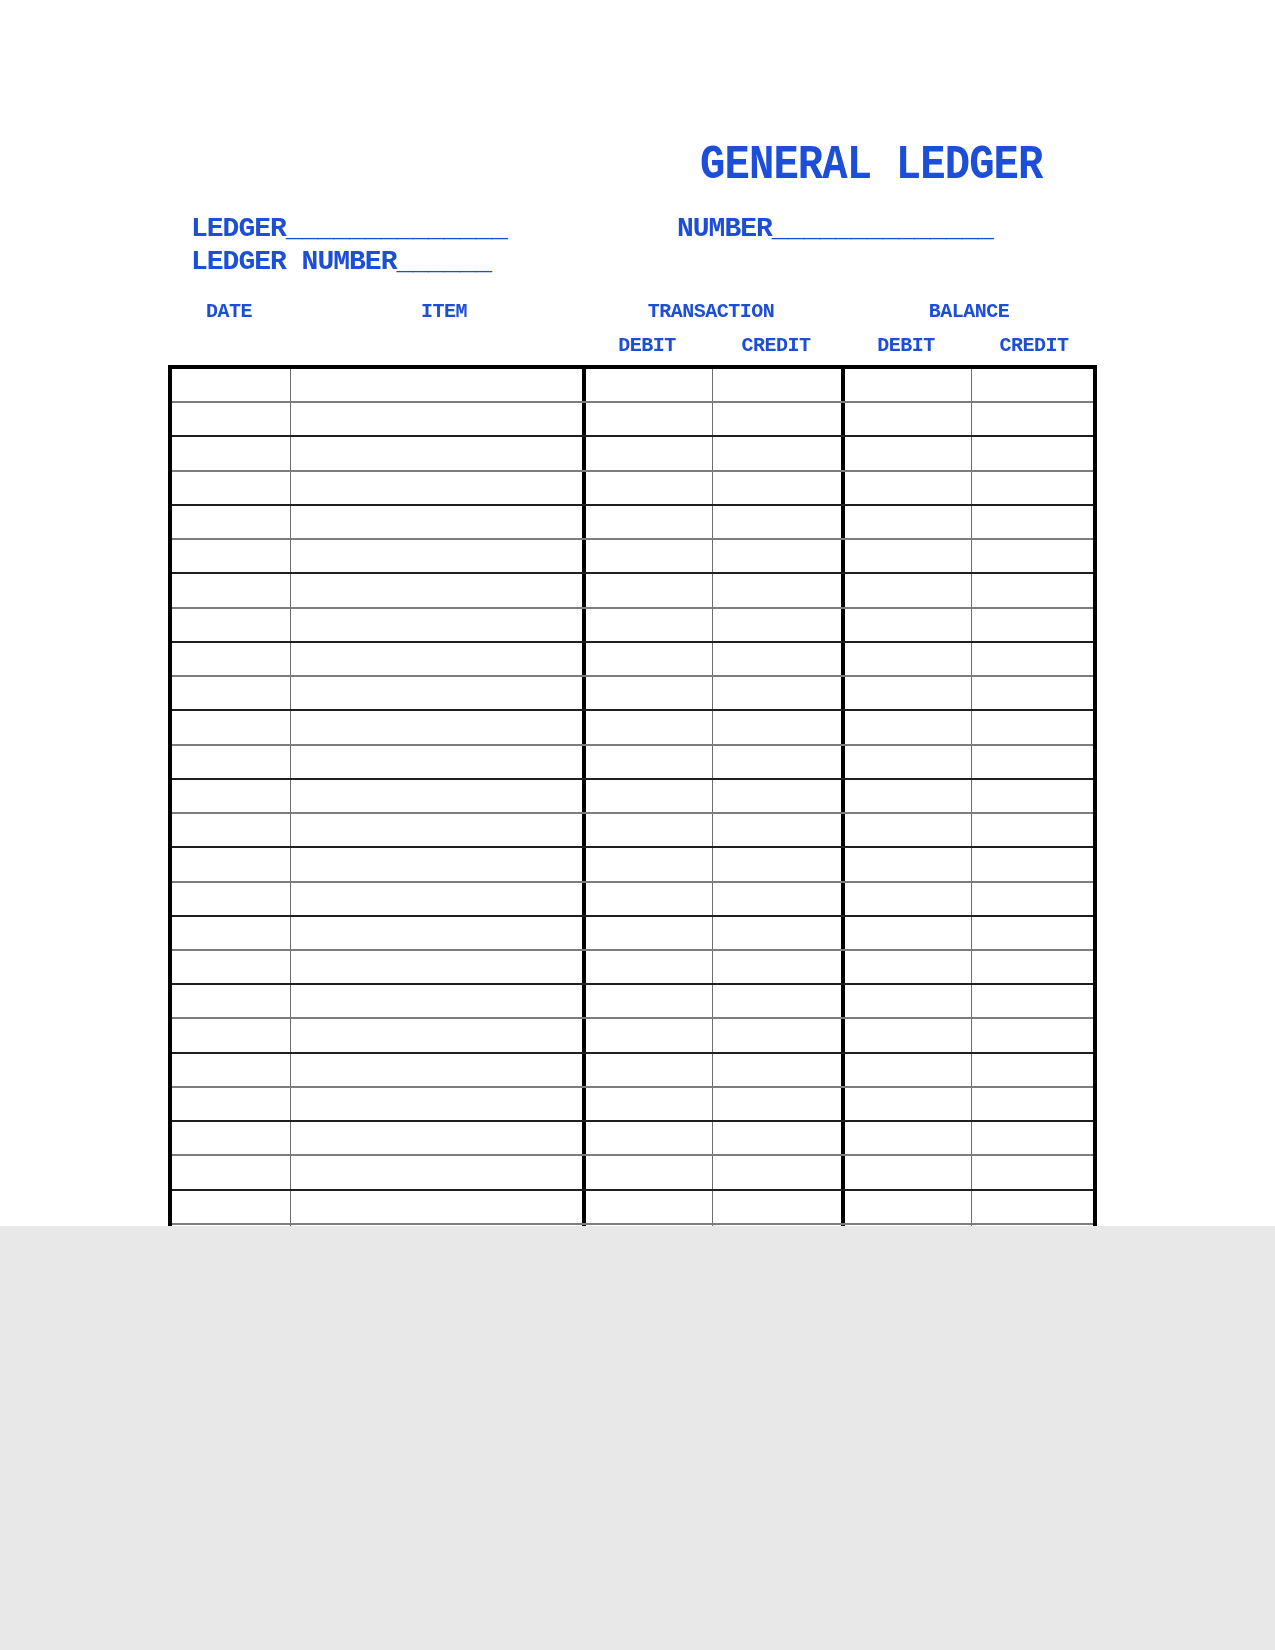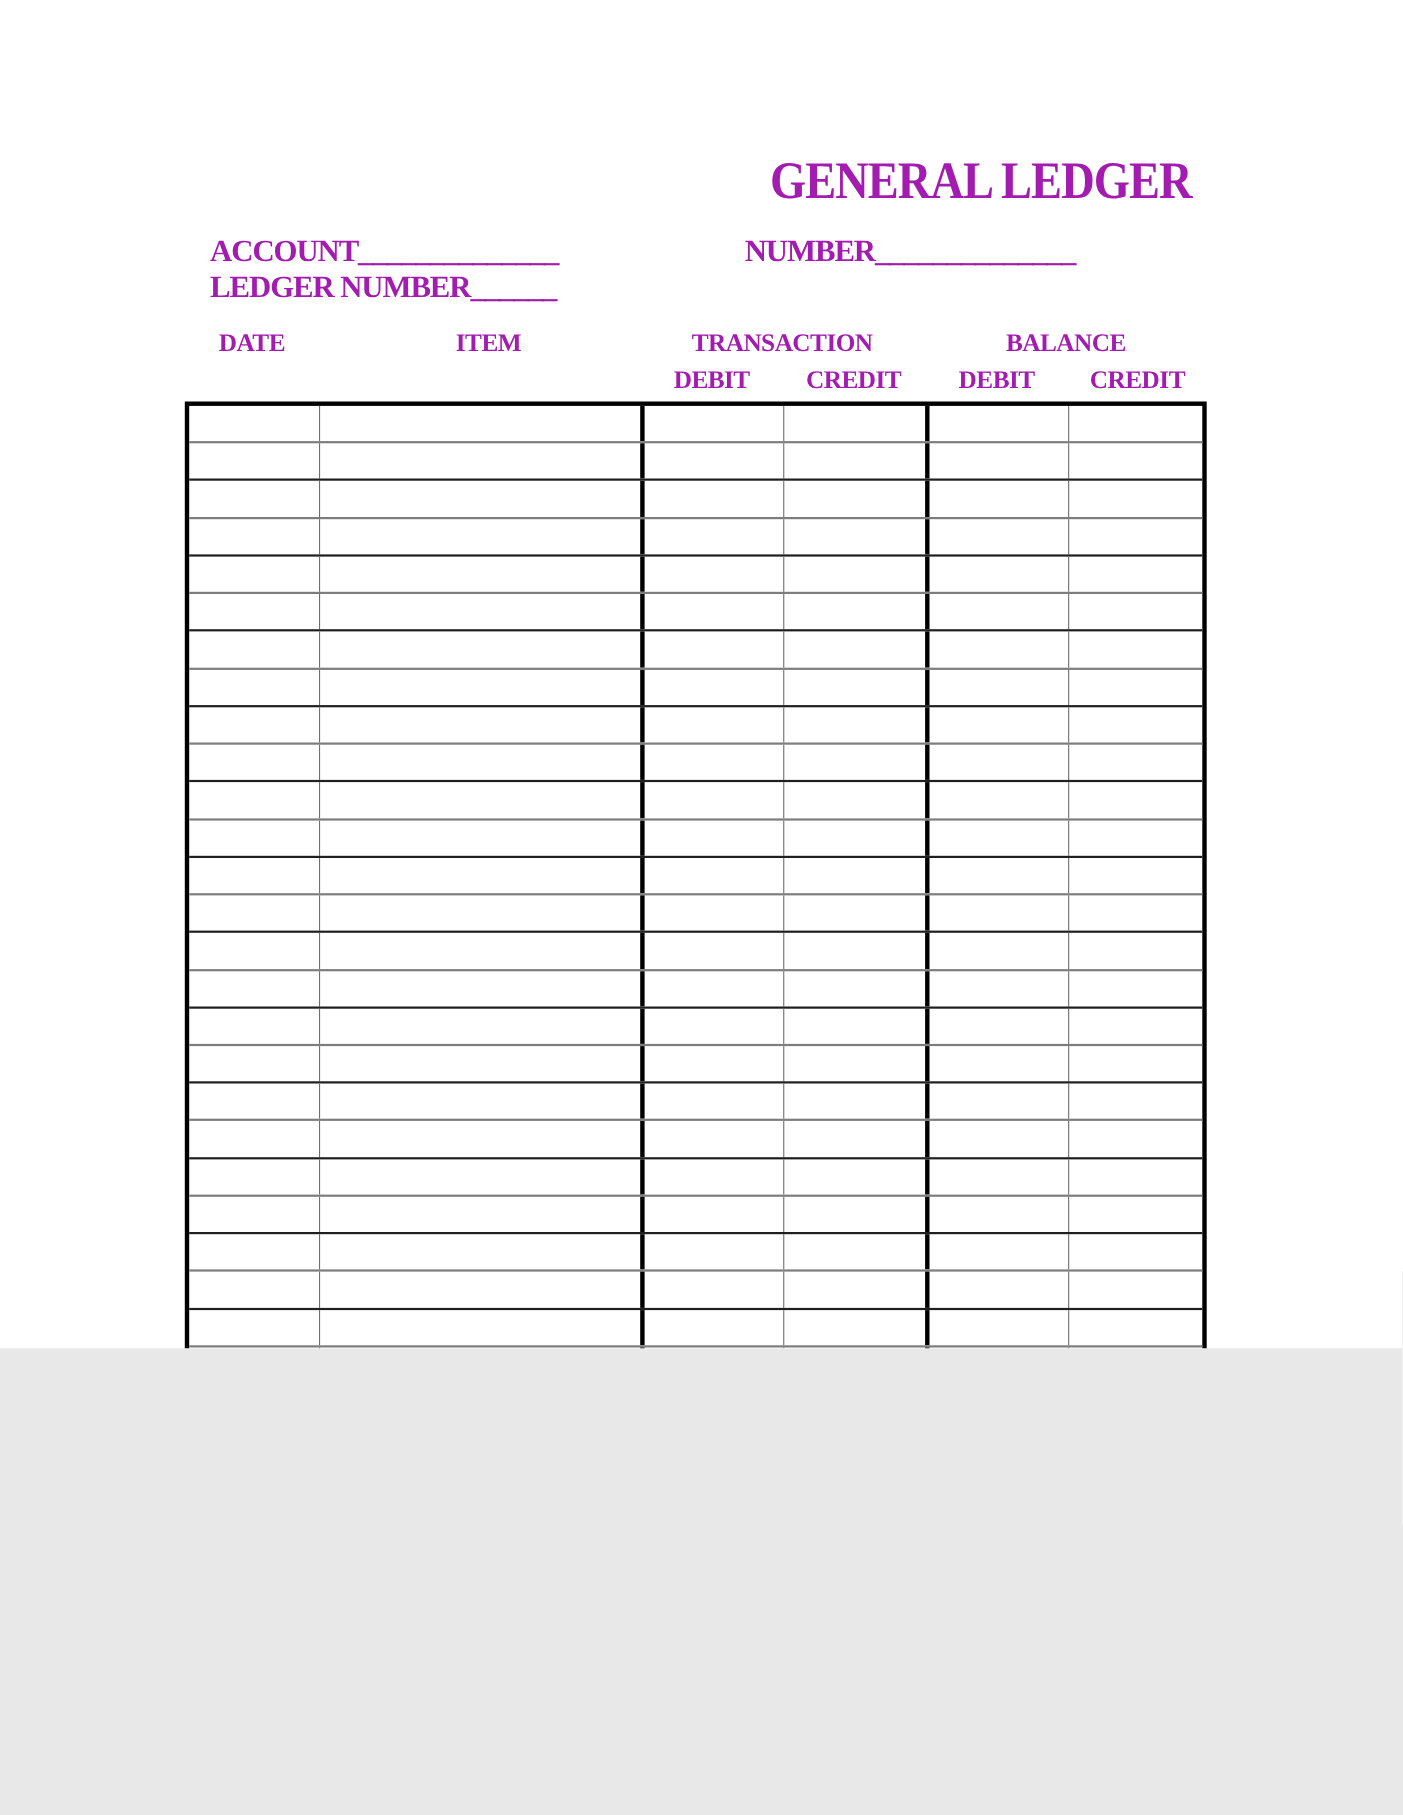--- a/index.html
+++ b/index.html
@@ -7,22 +7,22 @@
     padding: 0;
     background: #e8e8e8;
   }
   .page {
     position: relative;
     width: 1275px;
     height: 1226px;
     background: #ffffff;
     margin: 0 auto;
     overflow: hidden;
-    font-family: Liberation Serif, serif;
-    color: #a21caf;
+    font-family: Liberation Mono, monospace;
+    color: #1d4ed8;
   }
   
   .doc-title {
     position: absolute;
     left: 700px;
     top: 140px;
     font-size: 48px;
     font-weight: 700;
     letter-spacing: -1px;
     line-height: 50px;
@@ -43,21 +43,21 @@
   .field-block.left  { left: 191px; }
   .field-block.right { left: 677px; }
   .underline {
     letter-spacing: -1px;
     text-align: center;
   }
   
   .col-head {
     position: absolute;
     transform: translateX(-50%);
-    font-size: 23px;
+    font-size: 20px;
     font-weight: 700;
     letter-spacing: -0.5px;
     line-height: 22px;
     white-space: nowrap;
   }
   .head-row-a { top: 301px; }
   .head-row-b { top: 335px; }
   
   .ledger {
     position: absolute;
@@ -92,21 +92,21 @@
 </style>
 </head>
 <body>
 
 <div class="page">
 
   <div class="doc-title">GENERAL LEDGER</div>
 
   <div class="field-block left">
     <div>
-      <span>ACCOUNT</span><span class="underline">______________</span>
+      <span>LEDGER</span><span class="underline">______________</span>
     </div>
     <div>
       <span>LEDGER NUMBER</span><span class="underline">______</span>
     </div>
   </div>
 
   <div class="field-block right">
     <div>
       <span>NUMBER</span><span class="underline">______________</span>
     </div>

